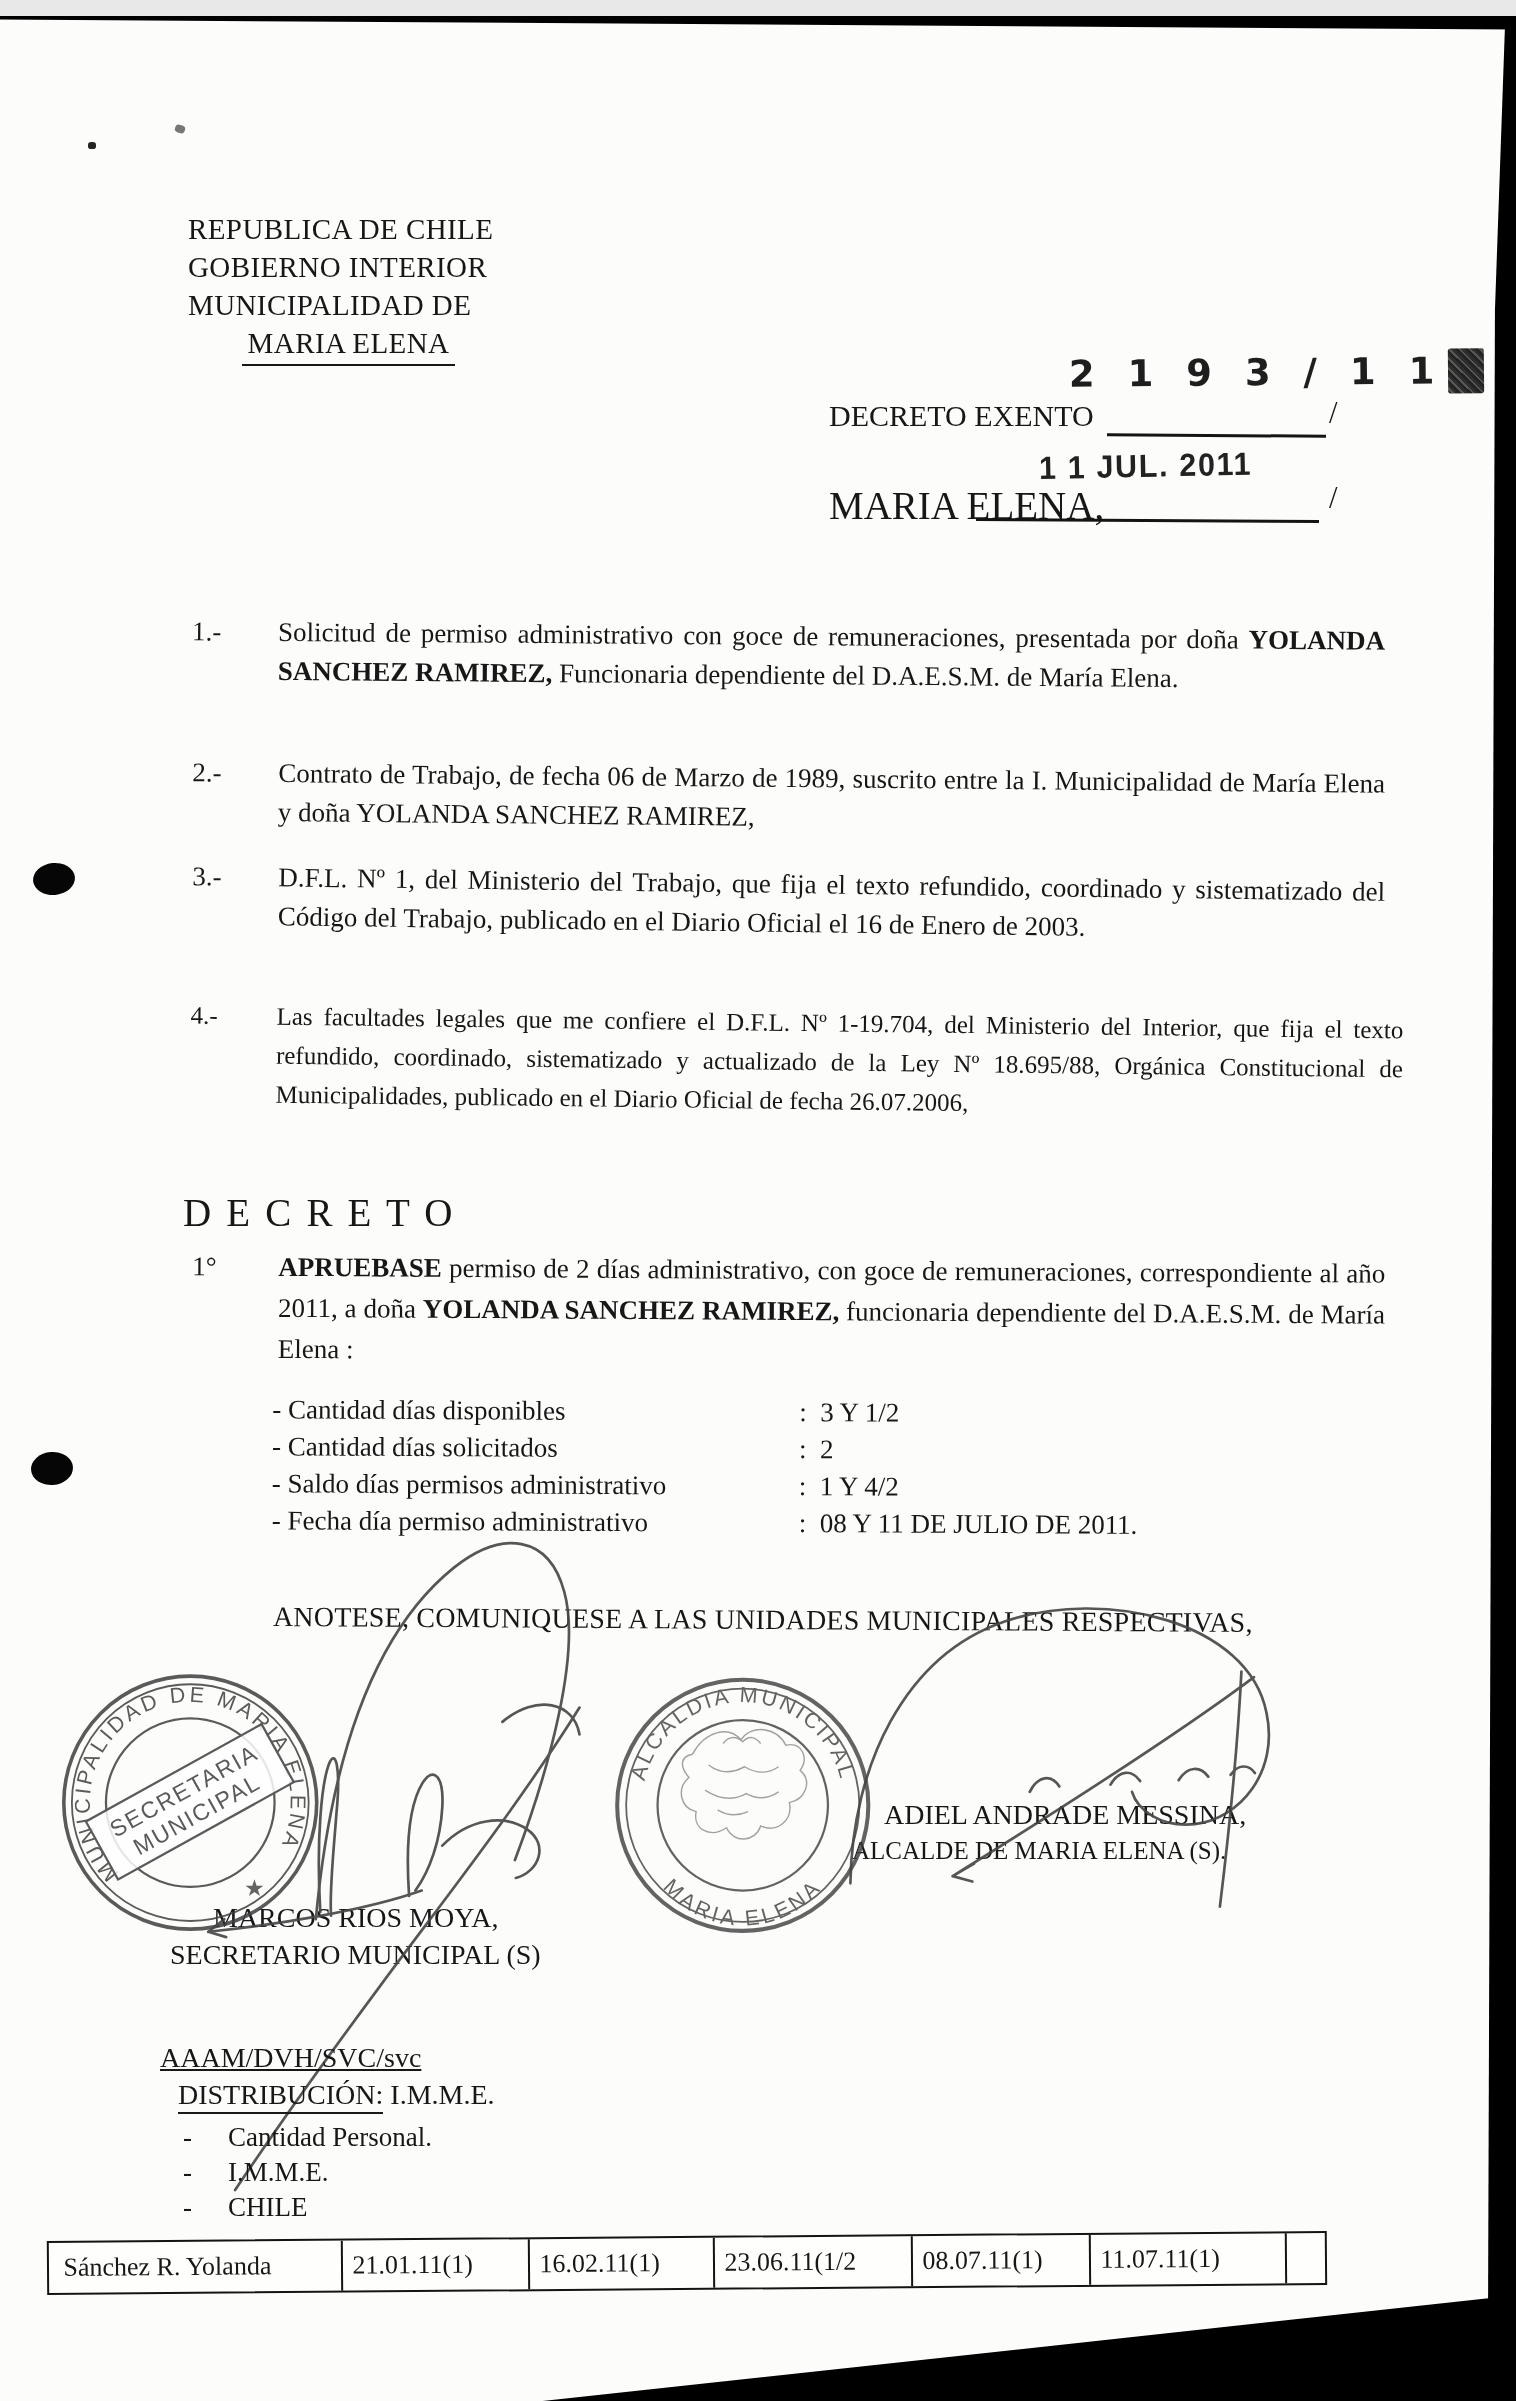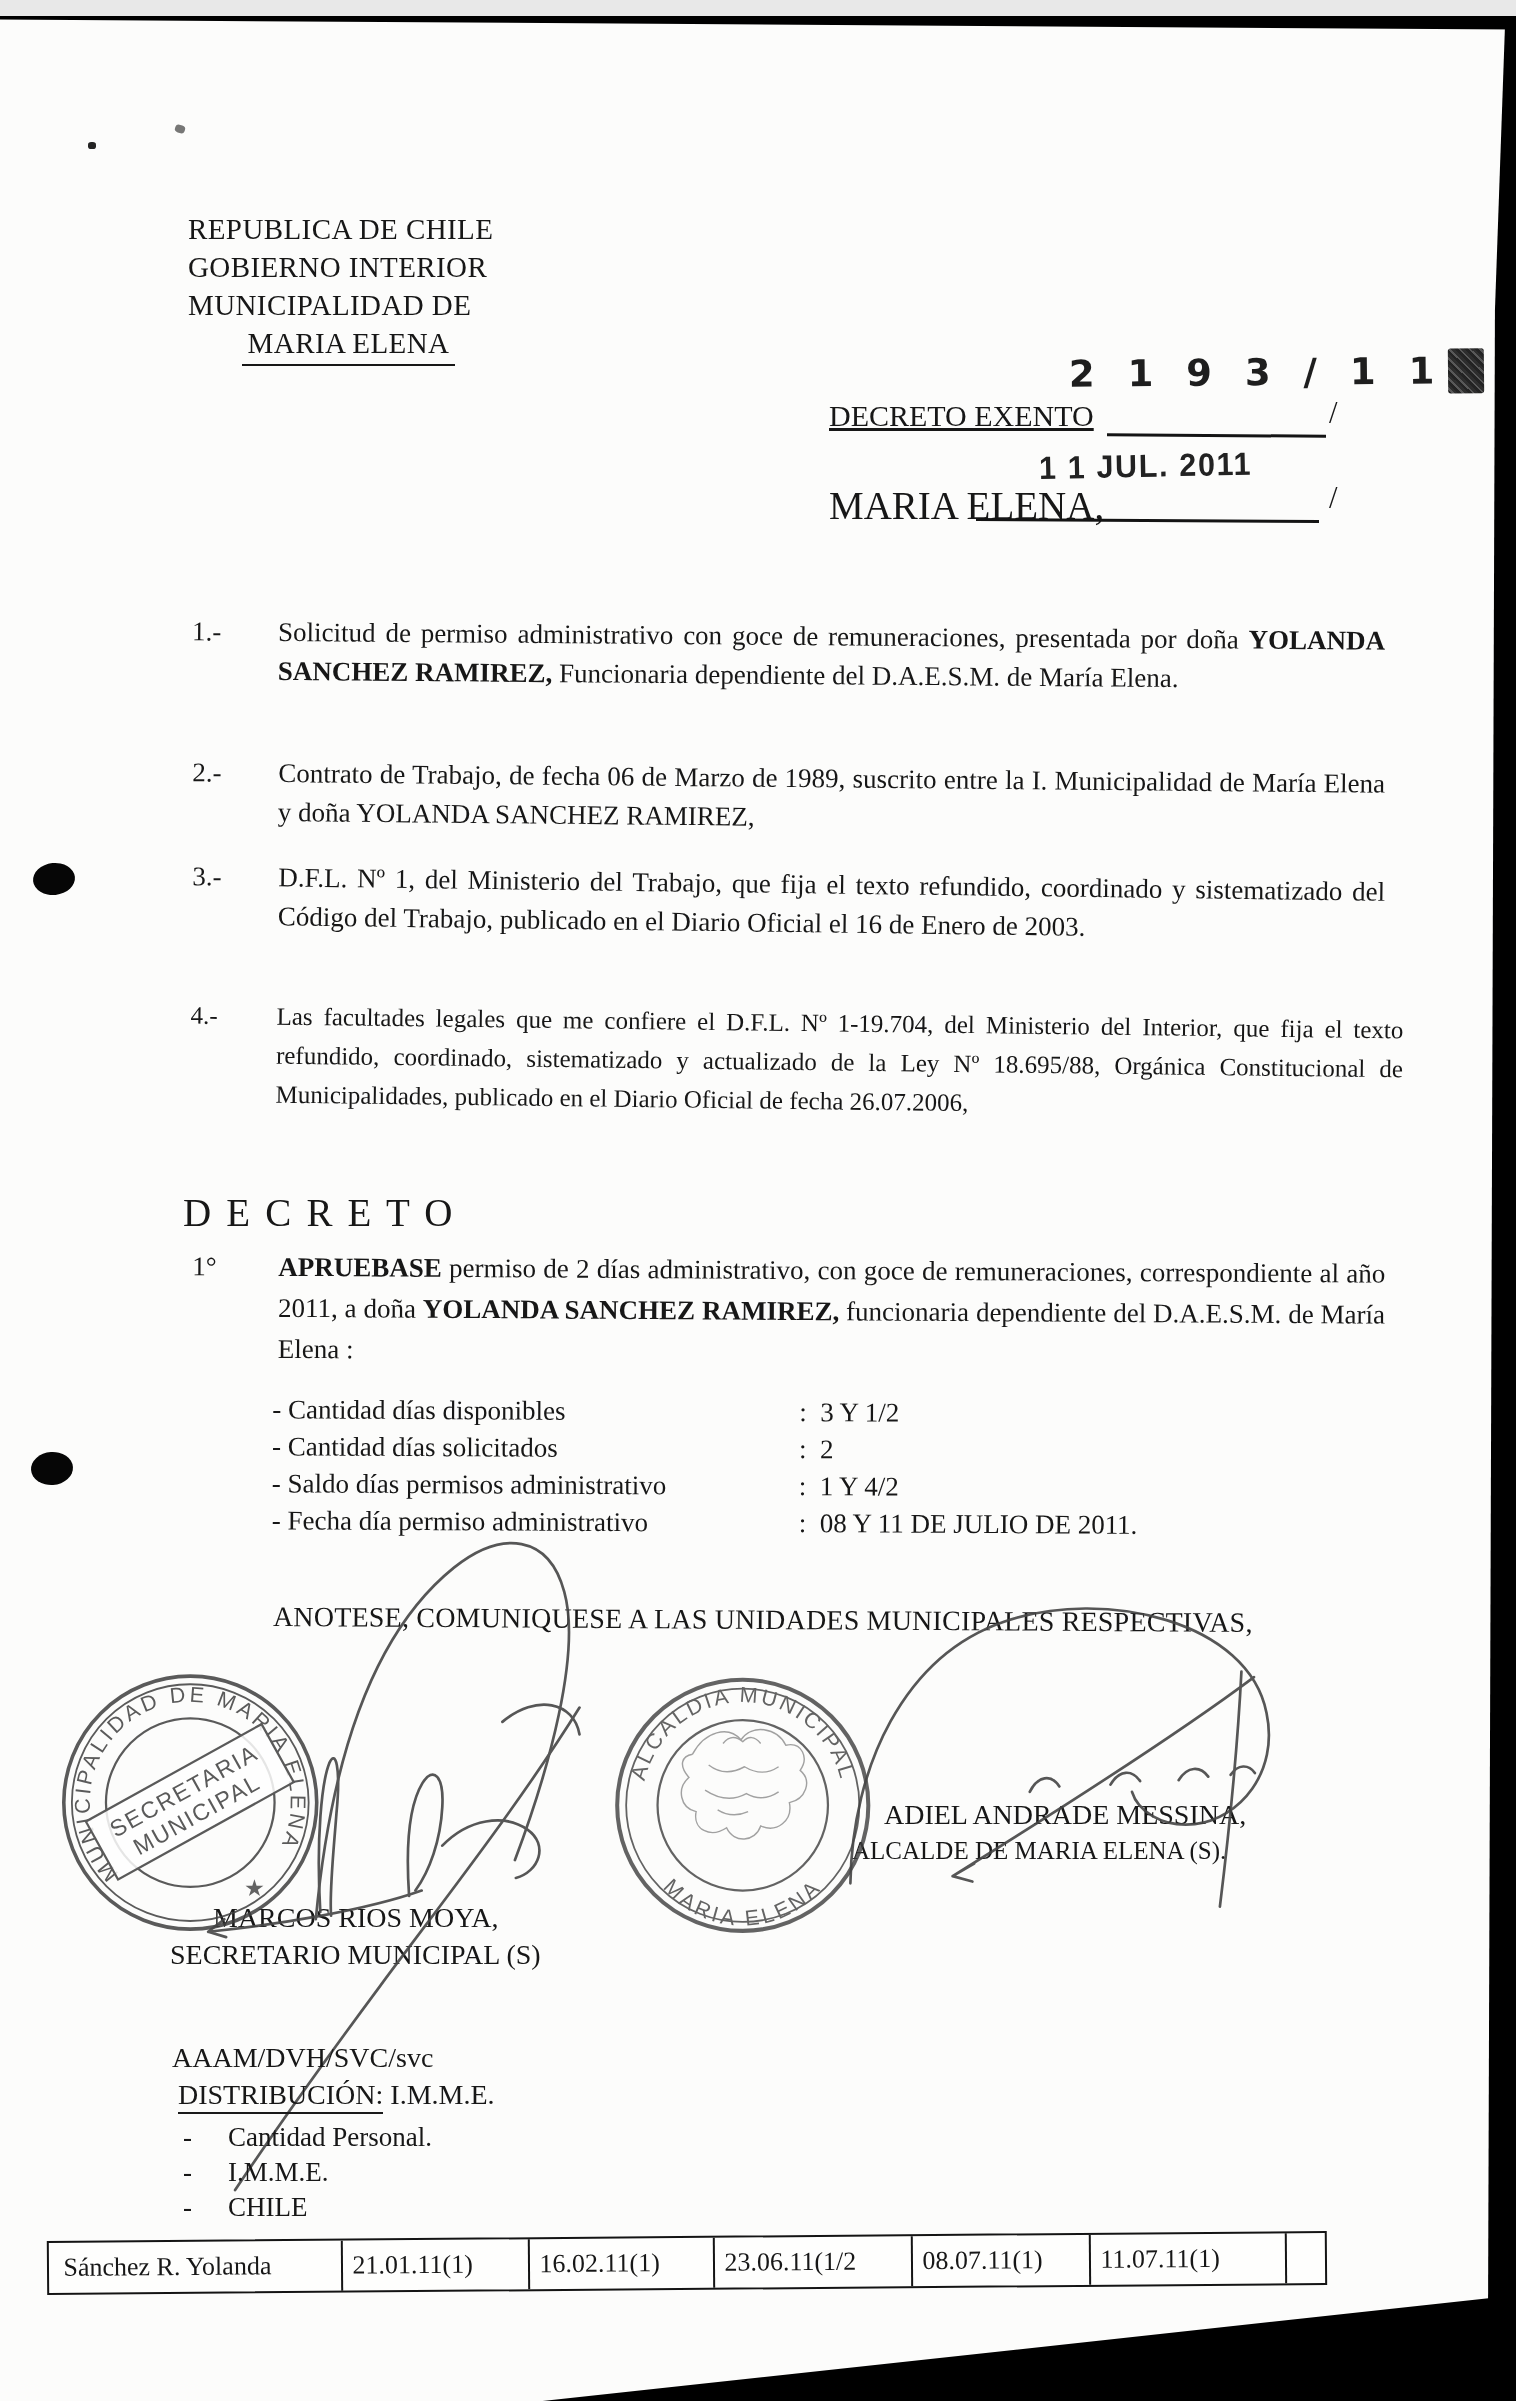--- a/index.html
+++ b/index.html
@@ -27,21 +27,21 @@
   .header { left:188px; top:194px; width:321px; font-size:29px; line-height:38px; letter-spacing:0.4px; }
   .header .l4 { text-align:center; }
   .header .l4 span { display:inline-block; border-bottom:2.7px solid #171717; padding:0 5.4px 1.8px; }
 
   
   .stamp-number { left:1069px; top:334px; display:flex; align-items:center;
     font-family:"DejaVu Sans","Liberation Sans",sans-serif; font-weight:bold;
     font-size:37px; letter-spacing:10px; color:#1e1e1e; transform:rotate(-0.5deg); white-space:nowrap; }
   .smudge { width:36px; height:45px; margin-left:3.6px; border-radius:2.7px; opacity:.92;
     background:repeating-linear-gradient(45deg,#101010 0 2.7px,#4a4a4a 2.7px 4.5px,#1c1c1c 4.5px 7.2px); }
-  .decreto-exento-label { left:829px; top:383px; font-size:30px;text-decoration:underline; }
+  .decreto-exento-label { left:829px; top:383px; font-size:30px; }
   .rule { height:2.7px; background:#141414; }
   .line1 { left:1107px; top:418px; width:219px; transform:rotate(0.4deg); }
   .slash1 { left:1329px; top:380px; font-size:30.5px; }
   .maria-elena-label { left:829px; top:467px; font-size:39px; }
   .date-stamp { left:1039px; top:434px; font-family:"Liberation Sans","DejaVu Sans",sans-serif;
     font-weight:bold; font-size:32px; letter-spacing:1.8px; color:#222;
     transform:rotate(-1.2deg) scaleX(0.95); transform-origin:left; white-space:nowrap; }
   .line2 { left:976px; top:503px; width:343px; transform:rotate(0.3deg); }
   .slash2 { left:1329px; top:465px; font-size:30.5px; }
 
@@ -67,21 +67,21 @@
   .details .lbl { width:527px; flex:none; }
   .details .val { white-space:pre; }
 
   .anotese { left:273px; top:1588px; font-size:28px; letter-spacing:0.2px; transform:rotate(0.35deg); white-space:nowrap; }
 
   .adiel-name  { left:884px; top:1783px; font-size:28px; white-space:nowrap; }
   .adiel-title { left:852px; top:1821px; font-size:25px; white-space:nowrap; }
   .marcos-name  { left:213px; top:1886px; font-size:28px; white-space:nowrap; }
   .marcos-title { left:170px; top:1923px; font-size:28px; white-space:nowrap; }
 
-  .initials { left:172px; top:2026px; font-size:28px; }
+  .initials { left:160px; top:2026px; font-size:28px;text-decoration:underline; }
   .distribution { left:178px; top:2063px; font-size:28px; }
   .distribution .und { border-bottom:2.7px solid #1a1a1a; padding-bottom:1.8px; }
   .dist-items { left:183px; top:2104px; font-size:27px; line-height:35px; }
   .dist-items .row { display:flex; }
   .dist-items .dash { width:45px; flex:none; }
 
   .control-table { left:47px; top:2225px; width:1276px; height:50px; display:flex; align-items:stretch;
     border:2.7px solid #141414; font-size:26px; transform:rotate(-0.45deg); transform-origin:left center;
     background:rgba(255,255,255,.6); }
   .control-table .cell { border-left:2.7px solid #141414; display:flex; align-items:center;

